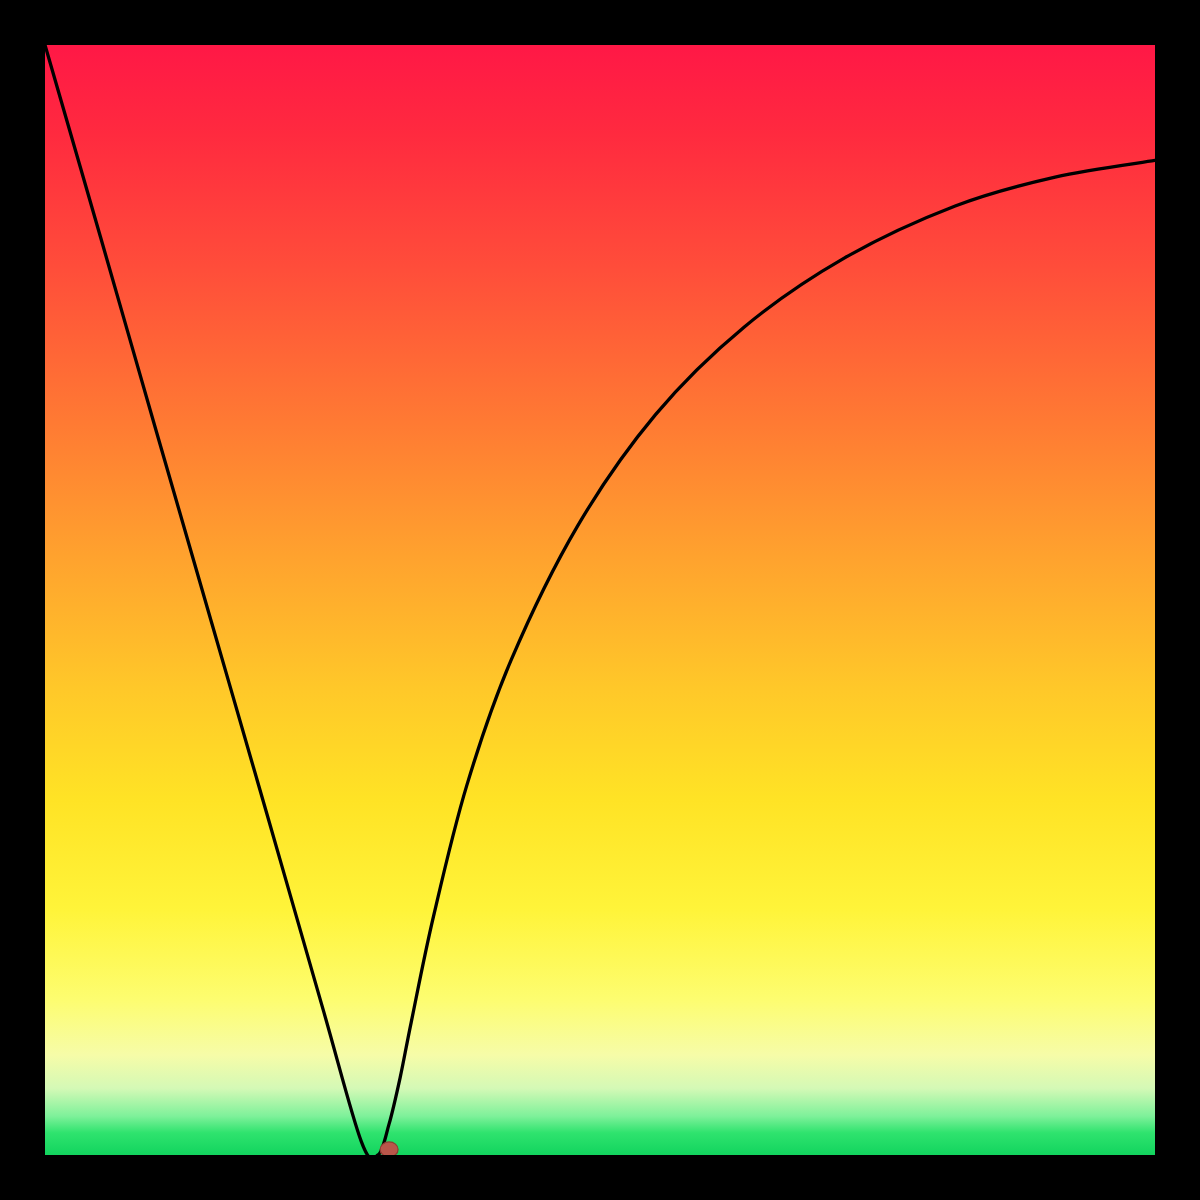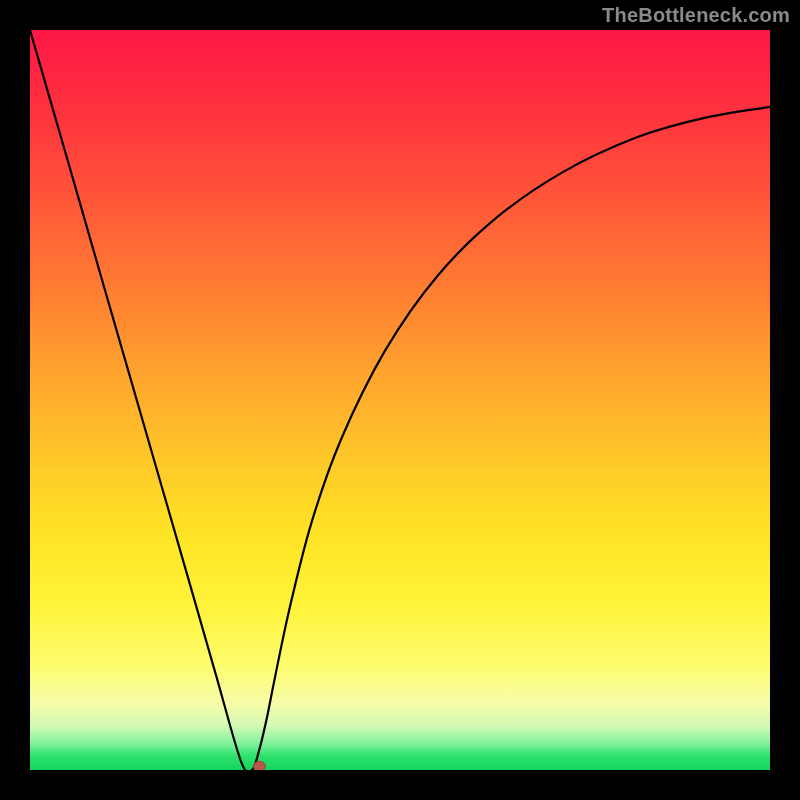--- a/index.html
+++ b/index.html
@@ -78,21 +78,20 @@
     font-weight: 600;
     letter-spacing: 0.2px;
     font-family: Arial, Helvetica, sans-serif;
   }
 </style>
 </head>
 <body>
 
 <div class="frame">
 
-  <div class="watermark">TheBottleneck.com</div>
 
   <div class="plot-area">
     <div class="gradient-bg"></div>
 
     <svg class="curve-svg" viewBox="0 0 740 740" preserveAspectRatio="none">
       <path class="curve-path" d="M 0.00 0.00 C 6.17 21.34, 24.67 85.22, 37.00 128.02 C 49.33 170.82, 61.67 213.98, 74.00 256.78 C 86.33 299.58, 98.67 342.13, 111.00 384.80 C 123.33 427.47, 135.67 470.02, 148.00 512.82 C 160.33 555.62, 174.52 605.20, 185.00 641.58 C 195.48 677.96, 204.73 714.72, 210.90 731.12 C 217.07 747.52, 218.92 741.97, 222.00 740.00 C 225.08 738.03, 226.93 727.91, 229.40 719.28 C 231.87 710.65, 234.33 699.55, 236.80 688.20 C 239.27 676.85, 240.50 669.08, 244.20 651.20 C 247.90 633.32, 252.83 607.17, 259.00 580.90 C 265.17 554.63, 272.57 522.07, 281.20 493.58 C 289.83 465.09, 298.47 438.82, 310.80 409.96 C 323.13 381.10, 339.17 347.68, 355.20 320.42 C 371.23 293.16, 388.50 268.50, 407.00 246.42 C 425.50 224.34, 445.23 205.35, 466.20 187.96 C 487.17 170.57, 509.37 155.52, 532.80 142.08 C 556.23 128.64, 583.37 116.30, 606.80 107.30 C 630.23 98.30, 651.20 93.12, 673.40 88.06 C 695.60 83.00, 728.90 78.81, 740.00 76.96"></path>
       <ellipse class="marker-dot" cx="229.40" cy="736.30" rx="6" ry="5"></ellipse>
     </svg>
   </div>
 

